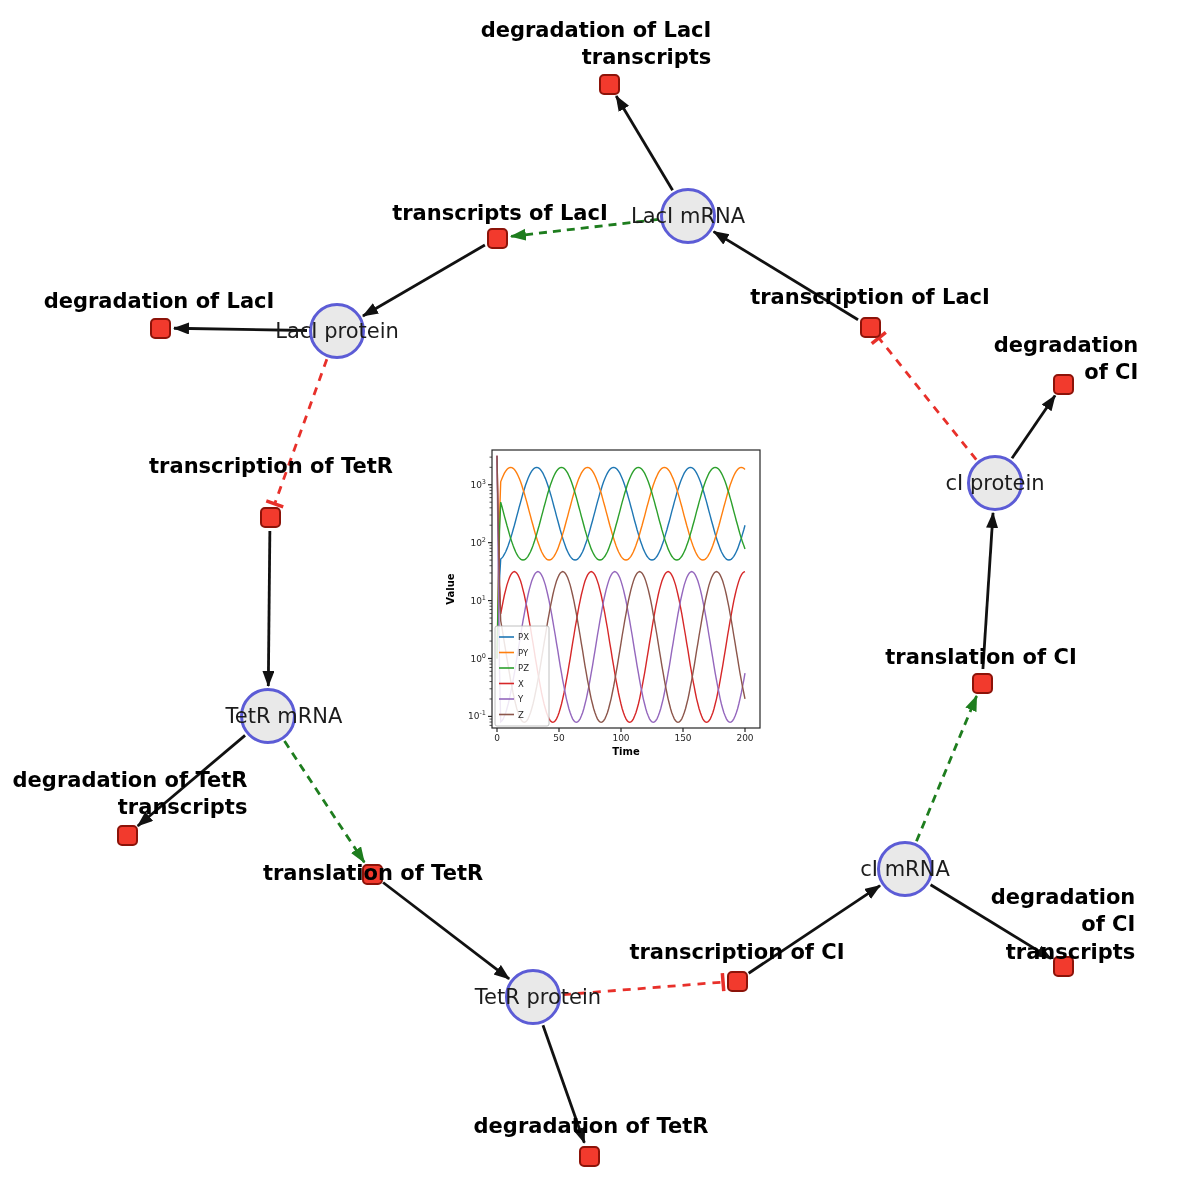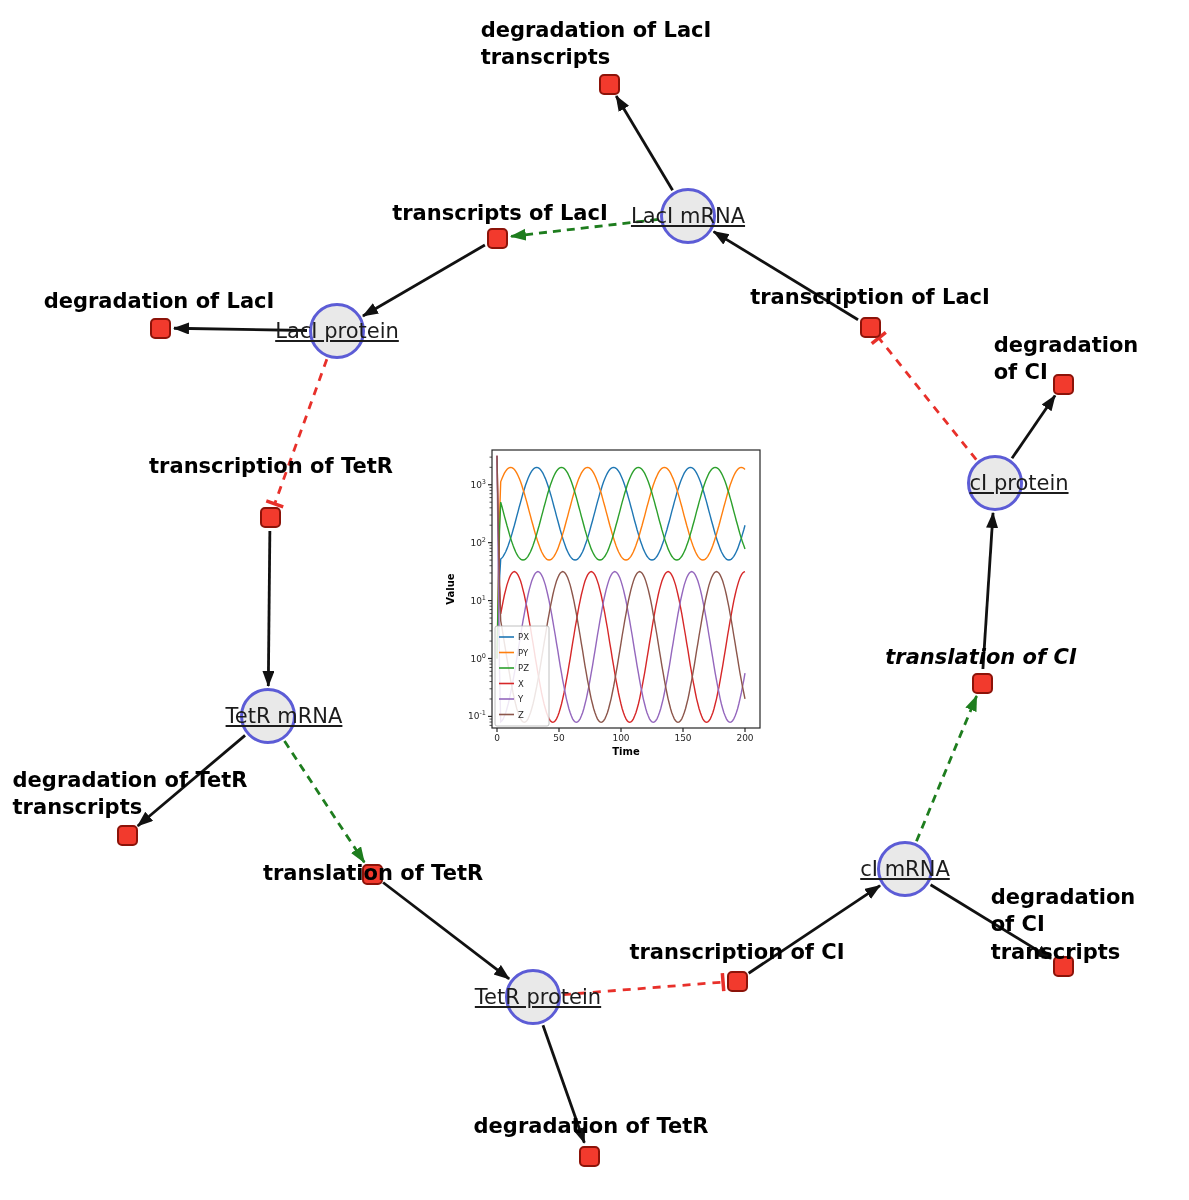--- a/index.html
+++ b/index.html
@@ -1,25 +1,25 @@
 <!DOCTYPE html>
 <html><head>
 <meta charset="utf-8">
 <style>
   html,body{margin:0;padding:0;background:#ffffff;}
   #figure{position:relative;width:1189px;height:1200px;background:#ffffff;
           font-family:"DejaVu Sans",sans-serif;overflow:hidden;}
   #edges{position:absolute;left:0;top:0;}
   .species{position:absolute;border-radius:50%;box-sizing:border-box;}
   .species-label{position:absolute;transform:translate(-50%,-50%);
-          font-size:21px;color:#1c1c1c;white-space:nowrap;text-decoration:underline;}
+          font-size:21px;color:#1c1c1c;white-space:nowrap;}
   .reaction{position:absolute;box-sizing:border-box;border-radius:5px;}
   .reaction-label{position:absolute;transform:translate(-50%,-50%);
           font-size:21px;font-weight:bold;color:#000;white-space:pre-line;
-          text-align:left;line-height:1.3;}
+          text-align:right;line-height:1.3;}
   #chart-inset{position:absolute;left:440px;top:436px;background:#ffffff;}
 </style>
 </head>
 <body>
 
 <div id="figure">
   <svg id="edges" width="1189" height="1200" viewBox="0 0 1189 1200">
       <defs>
         <marker id="arrow-flow" markerWidth="17" markerHeight="13" refX="15" refY="6" orient="auto" markerUnits="userSpaceOnUse">
           <path d="M0,0 L16,6 L0,12 Z" fill="#111111"></path>
@@ -55,36 +55,36 @@
       <div class="species-label" style="left: 688px; top: 216px;">LacI mRNA</div>
       <div class="species" style="left: 309px; top: 303px; width: 56px; height: 56px; background: rgb(233, 233, 233); border: 3px solid rgb(92, 92, 214);"></div>
       <div class="species-label" style="left: 337px; top: 331px;">LacI protein</div>
       <div class="species" style="left: 240px; top: 688px; width: 56px; height: 56px; background: rgb(233, 233, 233); border: 3px solid rgb(92, 92, 214);"></div>
       <div class="species-label" style="left: 268px; top: 716px; margin-left: 16px;">TetR mRNA</div>
       <div class="species" style="left: 505px; top: 969px; width: 56px; height: 56px; background: rgb(233, 233, 233); border: 3px solid rgb(92, 92, 214);"></div>
       <div class="species-label" style="left: 538px; top: 997px;">TetR protein</div>
       <div class="species" style="left: 877px; top: 841px; width: 56px; height: 56px; background: rgb(233, 233, 233); border: 3px solid rgb(92, 92, 214);"></div>
       <div class="species-label" style="left: 905px; top: 869px;">cI mRNA</div>
       <div class="species" style="left: 967px; top: 455px; width: 56px; height: 56px; background: rgb(233, 233, 233); border: 3px solid rgb(92, 92, 214);"></div>
-      <div class="species-label" style="left: 995px; top: 483px; margin-left: 24px;">cI protein</div>
+      <div class="species-label" style="left: 995px; top: 483px;">cI protein</div>
       <div class="reaction" style="left: 598.5px; top: 73.5px; width: 21px; height: 21px; background: rgb(242, 58, 45); border: 2.5px solid rgb(140, 19, 9);"></div>
       <div class="reaction-label" style="left: 596px; top: 44px;">degradation of LacI
 transcripts</div>
       <div class="reaction" style="left: 486.5px; top: 227.5px; width: 21px; height: 21px; background: rgb(242, 58, 45); border: 2.5px solid rgb(140, 19, 9);"></div>
       <div class="reaction-label" style="left: 500px; top: 214px;">transcripts of LacI</div>
       <div class="reaction" style="left: 859.5px; top: 316.5px; width: 21px; height: 21px; background: rgb(242, 58, 45); border: 2.5px solid rgb(140, 19, 9);"></div>
       <div class="reaction-label" style="left: 870px; top: 298px;">transcription of LacI</div>
       <div class="reaction" style="left: 149.5px; top: 317.5px; width: 21px; height: 21px; background: rgb(242, 58, 45); border: 2.5px solid rgb(140, 19, 9);"></div>
       <div class="reaction-label" style="left: 159px; top: 302px;">degradation of LacI</div>
       <div class="reaction" style="left: 1052.5px; top: 373.5px; width: 21px; height: 21px; background: rgb(242, 58, 45); border: 2.5px solid rgb(140, 19, 9);"></div>
       <div class="reaction-label" style="left: 1066px; top: 359px;">degradation of CI</div>
       <div class="reaction" style="left: 259.5px; top: 506.5px; width: 21px; height: 21px; background: rgb(242, 58, 45); border: 2.5px solid rgb(140, 19, 9);"></div>
       <div class="reaction-label" style="left: 271px; top: 467px;">transcription of TetR</div>
       <div class="reaction" style="left: 971.5px; top: 672.5px; width: 21px; height: 21px; background: rgb(242, 58, 45); border: 2.5px solid rgb(140, 19, 9);"></div>
-      <div class="reaction-label" style="left: 981px; top: 658px; font-style: italic;">translation of CI</div>
+      <div class="reaction-label" style="left: 981px; top: 658px;">translation of CI</div>
       <div class="reaction" style="left: 116.5px; top: 824.5px; width: 21px; height: 21px; background: rgb(242, 58, 45); border: 2.5px solid rgb(140, 19, 9);"></div>
       <div class="reaction-label" style="left: 130px; top: 794px;">degradation of TetR
 transcripts</div>
       <div class="reaction" style="left: 361.5px; top: 863.5px; width: 21px; height: 21px; background: rgb(242, 58, 45); border: 2.5px solid rgb(140, 19, 9);"></div>
       <div class="reaction-label" style="left: 373px; top: 848px; margin-top: 26px;">translation of TetR</div>
       <div class="reaction" style="left: 726.5px; top: 970.5px; width: 21px; height: 21px; background: rgb(242, 58, 45); border: 2.5px solid rgb(140, 19, 9);"></div>
       <div class="reaction-label" style="left: 737px; top: 953px;">transcription of CI</div>
       <div class="reaction" style="left: 1052.5px; top: 955.5px; width: 21px; height: 21px; background: rgb(242, 58, 45); border: 2.5px solid rgb(140, 19, 9);"></div>
       <div class="reaction-label" style="left: 1063px; top: 925px;">degradation of CI
 transcripts</div>

